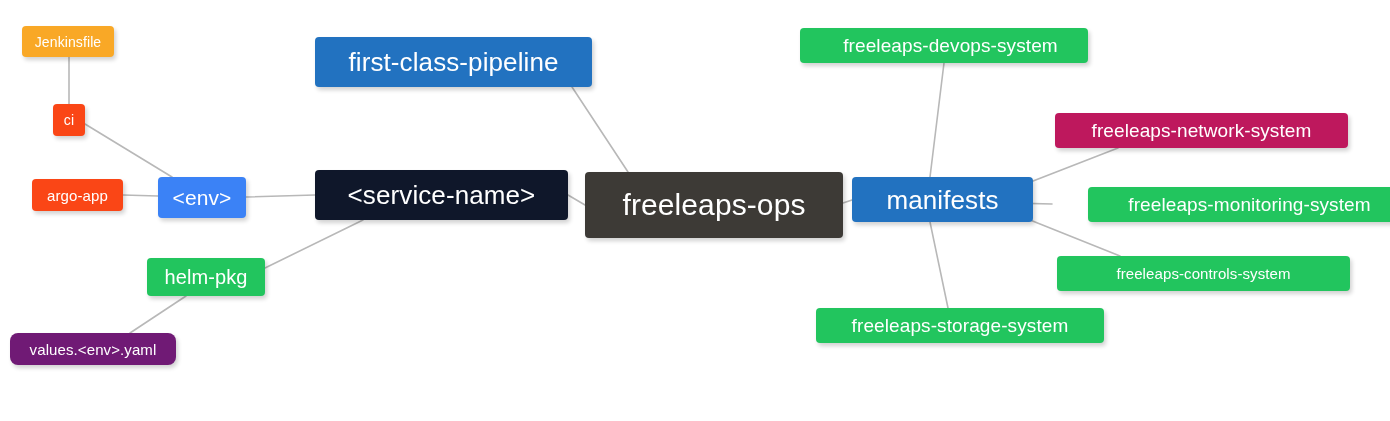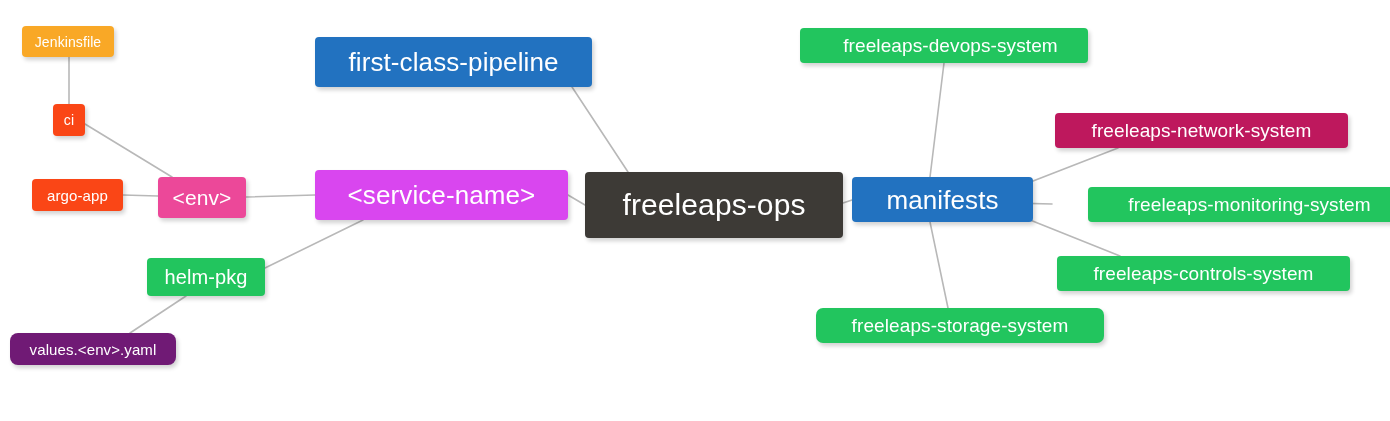--- a/index.html
+++ b/index.html
@@ -56,27 +56,27 @@
       <path d="M 158 196 L 123 195" stroke="#b8b8b8" stroke-width="1.6" fill="none" stroke-linecap="round"></path>
       <path d="M 69 104 L 69 57" stroke="#b8b8b8" stroke-width="1.6" fill="none" stroke-linecap="round"></path>
       <path d="M 186 296 L 130 333" stroke="#b8b8b8" stroke-width="1.6" fill="none" stroke-linecap="round"></path>
       <path d="M 930 177 L 944 63" stroke="#b8b8b8" stroke-width="1.6" fill="none" stroke-linecap="round"></path>
       <path d="M 1010 190 L 1118 148" stroke="#b8b8b8" stroke-width="1.6" fill="none" stroke-linecap="round"></path>
       <path d="M 1010 203 L 1052 204" stroke="#b8b8b8" stroke-width="1.6" fill="none" stroke-linecap="round"></path>
       <path d="M 1010 212 L 1120 256" stroke="#b8b8b8" stroke-width="1.6" fill="none" stroke-linecap="round"></path>
       <path d="M 930 222 L 948 308" stroke="#b8b8b8" stroke-width="1.6" fill="none" stroke-linecap="round"></path>
     </svg>
 <div class="node" style="left: 585px; top: 172px; width: 258px; height: 66px; background: rgb(61, 58, 54); font-size: 30px;">freeleaps-ops</div>
-    <div class="node" style="left: 315px; top: 170px; width: 253px; height: 50px; background: #d946ef; font-size: 26px;">&lt;service-name&gt;</div>
+    <div class="node" style="left: 315px; top: 170px; width: 253px; height: 50px; background: #0f172a; font-size: 26px;">&lt;service-name&gt;</div>
     <div class="node" style="left: 315px; top: 37px; width: 277px; height: 50px; background: rgb(34, 114, 192); font-size: 26px;">first-class-pipeline</div>
     <div class="node" style="left: 852px; top: 177px; width: 181px; height: 45px; background: rgb(34, 114, 192); font-size: 26px;">manifests</div>
-    <div class="node" style="left: 158px; top: 177px; width: 88px; height: 41px; background: #ec4899; font-size: 21px;">&lt;env&gt;</div>
+    <div class="node" style="left: 158px; top: 177px; width: 88px; height: 41px; background: #3b82f6; font-size: 21px;">&lt;env&gt;</div>
     <div class="node" style="left: 147px; top: 258px; width: 118px; height: 38px; background: rgb(34, 197, 94); font-size: 20px;">helm-pkg</div>
     <div class="node" style="left: 53px; top: 104px; width: 32px; height: 32px; background: rgb(250, 70, 22); font-size: 14px;">ci</div>
     <div class="node" style="left: 22px; top: 26px; width: 92px; height: 31px; background: rgb(249, 168, 38); font-size: 14px;">Jenkinsfile</div>
     <div class="node" style="left: 32px; top: 179px; width: 91px; height: 32px; background: rgb(250, 70, 22); font-size: 15px;">argo-app</div>
     <div class="node" style="left: 10px; top: 333px; width: 166px; height: 32px; background: #701a75; font-size: 15px; border-radius: 8px;">values.&lt;env&gt;.yaml</div>
     <div class="node" style="left: 800px; top: 28px; width: 288px; height: 35px; background: rgb(34, 197, 94); font-size: 19px; padding-left: 13px;">freeleaps-devops-system</div>
     <div class="node" style="left: 1055px; top: 113px; width: 293px; height: 35px; background: #be185d; font-size: 19px;">freeleaps-network-system</div>
     <div class="node" style="left: 1052px; top: 187px; width: 323px; height: 35px; background: rgb(34, 197, 94); font-size: 19px; margin-left: 36px;">freeleaps-monitoring-system</div>
-    <div class="node" style="left: 1057px; top: 256px; width: 293px; height: 35px; background: rgb(34, 197, 94); font-size: 19px;">freeleaps-controls-system</div>
-    <div class="node" style="left: 816px; top: 308px; width: 288px; height: 35px; background: rgb(34, 197, 94); font-size: 19px; border-radius: 7px;">freeleaps-storage-system</div>
+    <div class="node" style="left: 1057px; top: 256px; width: 293px; height: 35px; background: rgb(34, 197, 94); font-size: 15px;">freeleaps-controls-system</div>
+    <div class="node" style="left: 816px; top: 308px; width: 288px; height: 35px; background: rgb(34, 197, 94); font-size: 19px;">freeleaps-storage-system</div>
   </div>
 
 </body></html>

